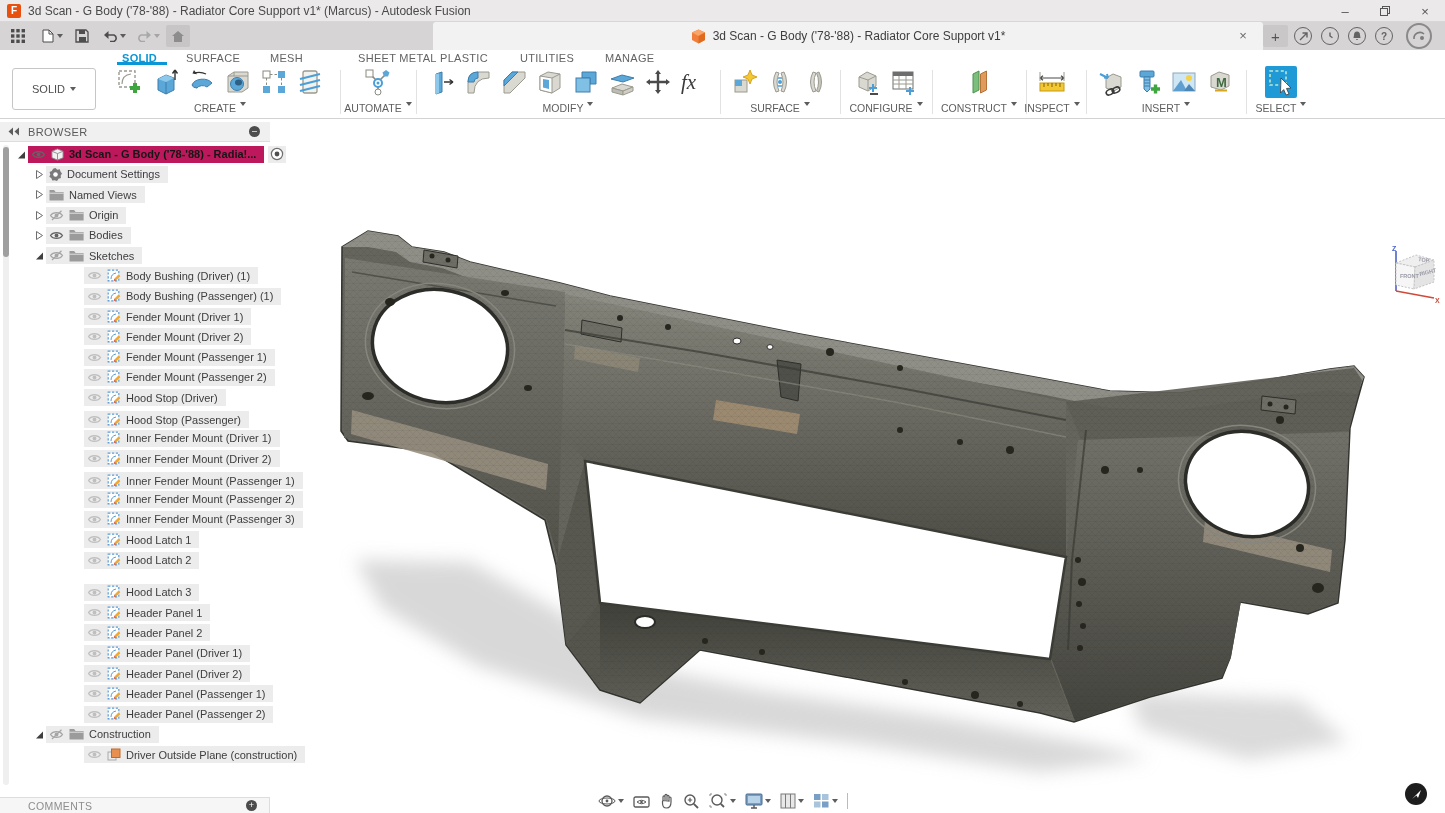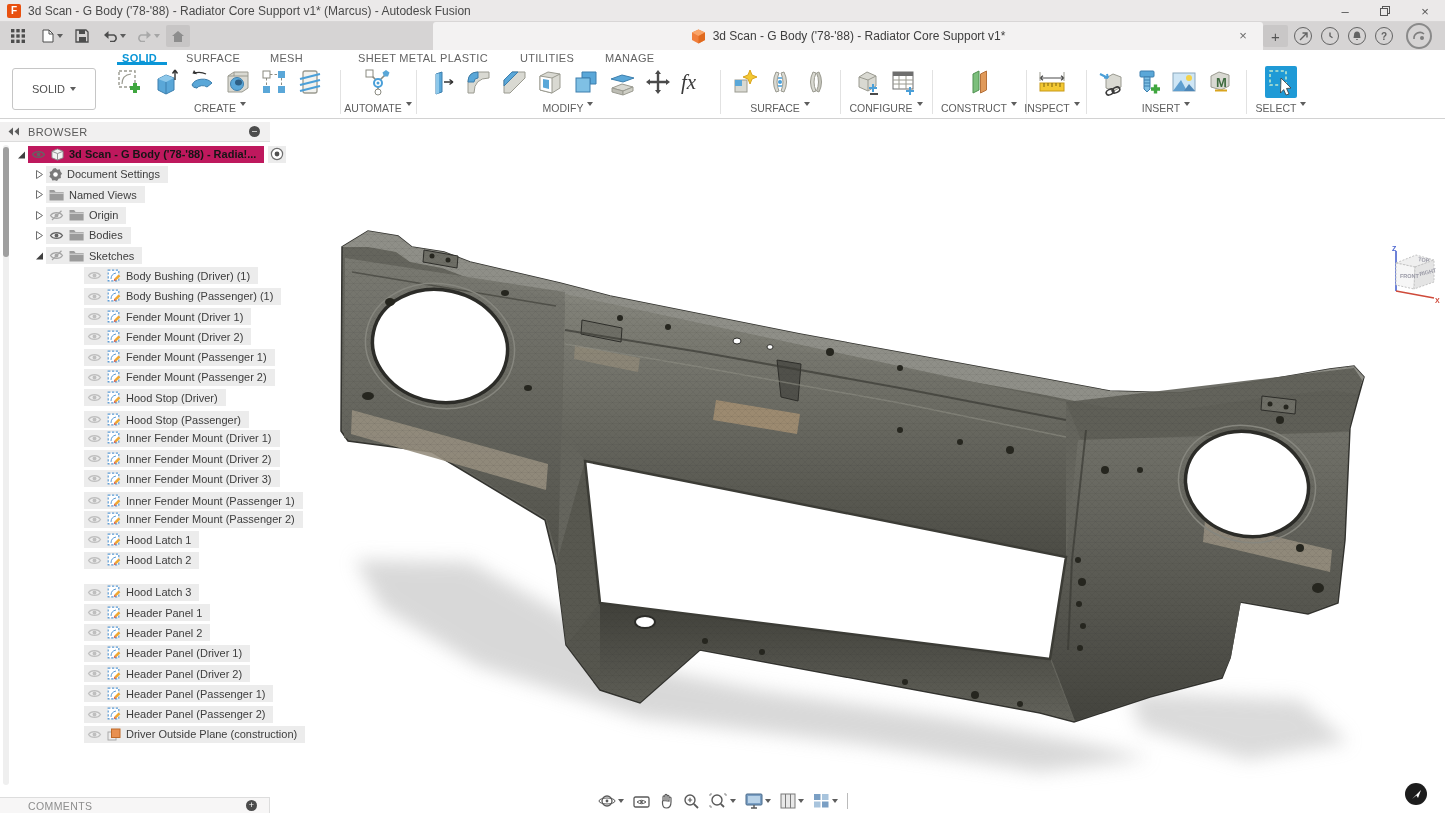--- a/index.html
+++ b/index.html
@@ -946,40 +946,20 @@
           <svg width="14" height="14" viewBox="0 0 14 14">
             <rect x="1.2" y="1.2" width="10.6" height="10.6" fill="#fff" stroke="#5b9bd5" stroke-width="1.2" stroke-dasharray="2.2 1.6"></rect>
             <path d="M4 10 Q4 5 9 4" fill="none" stroke="#5b9bd5"></path>
             <path d="M7.5 9.5 L11.5 5.5 L13.3 7.3 L9.3 11.3 Z" fill="#f0a830"></path>
             <path d="M7.5 9.5 L9.3 11.3 L6.8 12 Z" fill="#d04a30"></path>
           </svg>
         </span>
         <span class="lbl">Inner Fender Mount (Driver 2)</span>
       </span>
     </div>
-    <div class="tree-row" style="padding-left: 58px;">
-      <span class="expander"></span>
-      <span class="chip">
-        <span class="eyeb">
-          <svg width="15" height="11" viewBox="0 0 15 11">
-            <path d="M1.5 5.5 C4 1.6 11 1.6 13.5 5.5 C11 9.4 4 9.4 1.5 5.5 Z" fill="none" stroke="#bfbfbf" stroke-width="1.2"></path>
-            <circle cx="7.5" cy="5.5" r="1.9" fill="#bfbfbf"></circle>
-          </svg>
-        </span>
-        <span class="iconb">
-          <svg width="14" height="14" viewBox="0 0 14 14">
-            <rect x="1.2" y="1.2" width="10.6" height="10.6" fill="#fff" stroke="#5b9bd5" stroke-width="1.2" stroke-dasharray="2.2 1.6"></rect>
-            <path d="M4 10 Q4 5 9 4" fill="none" stroke="#5b9bd5"></path>
-            <path d="M7.5 9.5 L11.5 5.5 L13.3 7.3 L9.3 11.3 Z" fill="#f0a830"></path>
-            <path d="M7.5 9.5 L9.3 11.3 L6.8 12 Z" fill="#d04a30"></path>
-          </svg>
-        </span>
-        <span class="lbl">Inner Fender Mount (Driver 3)</span>
-      </span>
-    </div>
     <div class="tree-row" style="padding-left: 58px; align-items: flex-end;">
       <span class="expander"></span>
       <span class="chip">
         <span class="eyeb">
           <svg width="15" height="11" viewBox="0 0 15 11">
             <path d="M1.5 5.5 C4 1.6 11 1.6 13.5 5.5 C11 9.4 4 9.4 1.5 5.5 Z" fill="none" stroke="#bfbfbf" stroke-width="1.2"></path>
             <circle cx="7.5" cy="5.5" r="1.9" fill="#bfbfbf"></circle>
           </svg>
         </span>
         <span class="iconb">
@@ -1023,20 +1003,40 @@
           </svg>
         </span>
         <span class="iconb">
           <svg width="14" height="14" viewBox="0 0 14 14">
             <rect x="1.2" y="1.2" width="10.6" height="10.6" fill="#fff" stroke="#5b9bd5" stroke-width="1.2" stroke-dasharray="2.2 1.6"></rect>
             <path d="M4 10 Q4 5 9 4" fill="none" stroke="#5b9bd5"></path>
             <path d="M7.5 9.5 L11.5 5.5 L13.3 7.3 L9.3 11.3 Z" fill="#f0a830"></path>
             <path d="M7.5 9.5 L9.3 11.3 L6.8 12 Z" fill="#d04a30"></path>
           </svg>
         </span>
+        <span class="lbl">Inner Fender Mount (Passenger 3)</span>
+      </span>
+    </div>
+    <div class="tree-row" style="padding-left: 58px;">
+      <span class="expander"></span>
+      <span class="chip">
+        <span class="eyeb">
+          <svg width="15" height="11" viewBox="0 0 15 11">
+            <path d="M1.5 5.5 C4 1.6 11 1.6 13.5 5.5 C11 9.4 4 9.4 1.5 5.5 Z" fill="none" stroke="#bfbfbf" stroke-width="1.2"></path>
+            <circle cx="7.5" cy="5.5" r="1.9" fill="#bfbfbf"></circle>
+          </svg>
+        </span>
+        <span class="iconb">
+          <svg width="14" height="14" viewBox="0 0 14 14">
+            <rect x="1.2" y="1.2" width="10.6" height="10.6" fill="#fff" stroke="#5b9bd5" stroke-width="1.2" stroke-dasharray="2.2 1.6"></rect>
+            <path d="M4 10 Q4 5 9 4" fill="none" stroke="#5b9bd5"></path>
+            <path d="M7.5 9.5 L11.5 5.5 L13.3 7.3 L9.3 11.3 Z" fill="#f0a830"></path>
+            <path d="M7.5 9.5 L9.3 11.3 L6.8 12 Z" fill="#d04a30"></path>
+          </svg>
+        </span>
         <span class="lbl">Hood Latch 1</span>
       </span>
     </div>
     <div class="tree-row" style="padding-left: 58px;">
       <span class="expander"></span>
       <span class="chip">
         <span class="eyeb">
           <svg width="15" height="11" viewBox="0 0 15 11">
             <path d="M1.5 5.5 C4 1.6 11 1.6 13.5 5.5 C11 9.4 4 9.4 1.5 5.5 Z" fill="none" stroke="#bfbfbf" stroke-width="1.2"></path>
             <circle cx="7.5" cy="5.5" r="1.9" fill="#bfbfbf"></circle>
@@ -1184,20 +1184,43 @@
         </span>
         <span class="iconb">
           <svg width="14" height="14" viewBox="0 0 14 14">
             <rect x="1.2" y="1.2" width="10.6" height="10.6" fill="#fff" stroke="#5b9bd5" stroke-width="1.2" stroke-dasharray="2.2 1.6"></rect>
             <path d="M4 10 Q4 5 9 4" fill="none" stroke="#5b9bd5"></path>
             <path d="M7.5 9.5 L11.5 5.5 L13.3 7.3 L9.3 11.3 Z" fill="#f0a830"></path>
             <path d="M7.5 9.5 L9.3 11.3 L6.8 12 Z" fill="#d04a30"></path>
           </svg>
         </span>
         <span class="lbl">Header Panel (Passenger 2)</span>
+      </span>
+    </div>
+    <div class="tree-row" style="padding-left: 20px;">
+      <span class="expander">
+        <svg width="10" height="11" viewBox="0 0 10 11">
+          <path d="M9 2.5 L9 9.5 L2 9.5 Z" fill="#3f3f3f"></path>
+        </svg>
+      </span>
+      <span class="chip">
+        <span class="eyeb">
+          <svg width="15" height="11" viewBox="0 0 15 11">
+            <path d="M1.5 5.5 C4 1.6 11 1.6 13.5 5.5 C11 9.4 4 9.4 1.5 5.5 Z" fill="none" stroke="#a6a6a6" stroke-width="1.2"></path>
+            <circle cx="7.5" cy="5.5" r="1.9" fill="#a6a6a6"></circle>
+            <line x1="3" y1="10" x2="12.5" y2="0.8" stroke="#a6a6a6" stroke-width="1.2"></line>
+          </svg>
+        </span>
+        <span class="iconb">
+          <svg width="15" height="12" viewBox="0 0 15 12">
+            <path d="M0.5 1 h4.6 l1.5 2 h8 v8.5 h-14.1 Z" fill="#9b9b9b"></path>
+            <path d="M0.5 4.2 h14.1" stroke="#fff" stroke-width="0.7"></path>
+          </svg>
+        </span>
+        <span class="lbl">Construction</span>
       </span>
     </div>
     <div class="tree-row" style="padding-left: 58px;">
       <span class="expander"></span>
       <span class="chip">
         <span class="eyeb">
           <svg width="15" height="11" viewBox="0 0 15 11">
             <path d="M1.5 5.5 C4 1.6 11 1.6 13.5 5.5 C11 9.4 4 9.4 1.5 5.5 Z" fill="none" stroke="#bfbfbf" stroke-width="1.2"></path>
             <circle cx="7.5" cy="5.5" r="1.9" fill="#bfbfbf"></circle>
           </svg>

